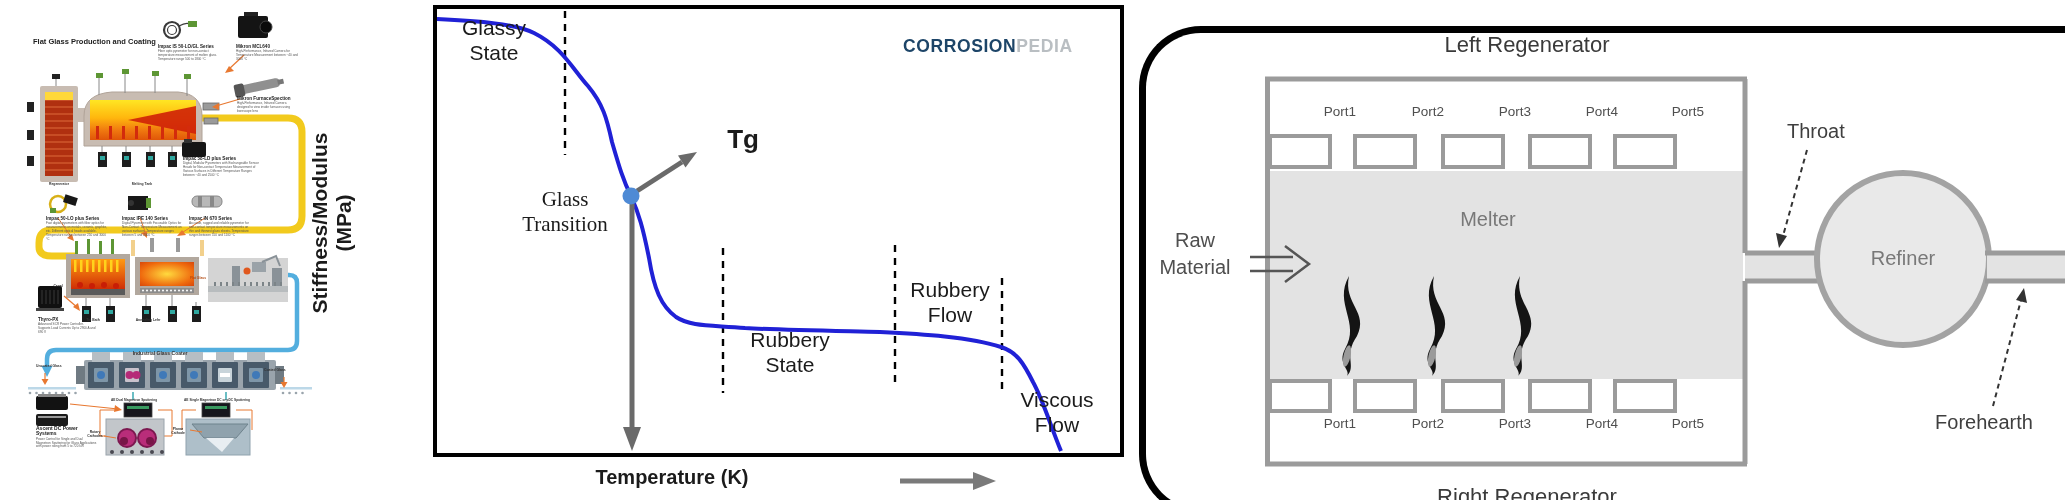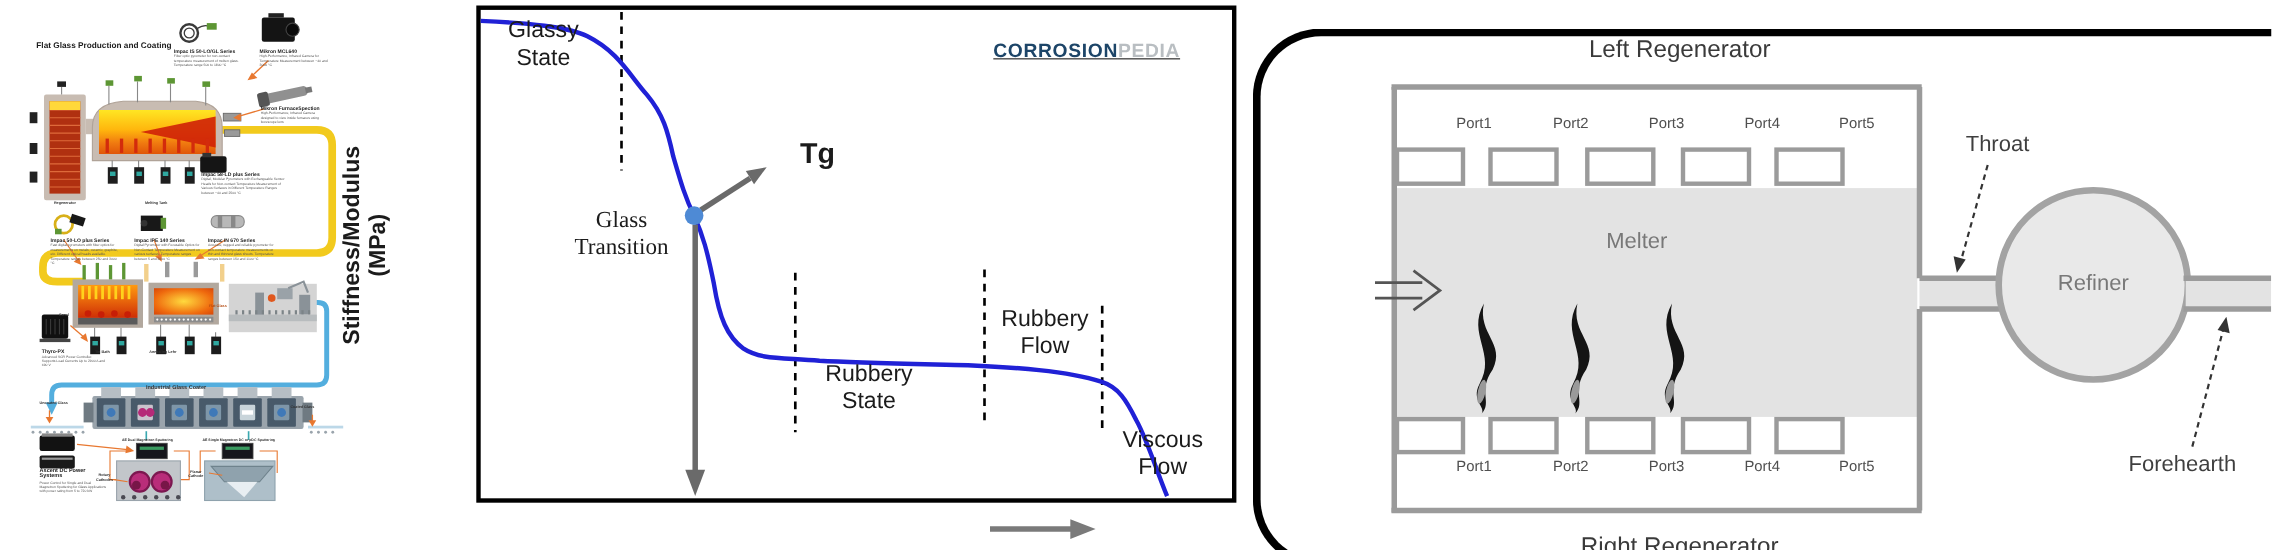--- a/index.html
+++ b/index.html
@@ -44,21 +44,21 @@
   .c-label{position:absolute;font-size:21px;color:#1b1b1b;text-align:center;line-height:1.2;}
   .c-glassy{left:114px;top:15px;width:120px;}
   .c-transition{left:185px;top:187px;width:120px;font-family:Liberation Serif, serif;}
   .c-tg{left:379px;top:124px;width:60px;font-weight:bold;font-size:26px;text-align:right;}
   .c-rubsta{left:410px;top:327px;width:120px;}
   .c-rubflo{left:570px;top:277px;width:120px;}
   .c-visc{left:677px;top:387px;width:120px;}
   .c-xlabel{left:252px;top:465px;width:200px;font-weight:bold;font-size:20px;}
   .c-ylabel{left:-32px;top:133px;width:220px;height:180px;text-align:center;
             transform:rotate(-90deg);transform-origin:center;font-weight:bold;font-size:21px;line-height:1.15;}
-  .c-brand{left:583px;top:36px;width:220px;font-size:17.5px;font-weight:bold;letter-spacing:.6px;text-align:left;text-decoration:underline;}
+  .c-brand{left:583px;top:36px;width:220px;font-size:17.5px;font-weight:bold;letter-spacing:.6px;text-align:left;}
   .brand1{color:#1d4568;} .brand2{color:#b9bec2;}
 
   
   #panel-furnace{left:1135px;top:0;width:930px;height:500px;margin-top:24px;}
   #pf-frame{position:absolute;left:4px;top:2px;width:960px;height:490px;
             border:7px solid #000;border-right:none;border-radius:62px 0 0 62px;box-sizing:border-box;}
   .f-label{position:absolute;color:#4a4a4a;font-size:20px;text-align:center;}
   .f-regen{font-size:22px;color:#3a3a3a;}
   .f-lregen{left:242px;top:8px;width:300px;}
   .f-rregen{left:242px;top:460px;width:300px;}
@@ -519,20 +519,21 @@
       <div>State</div>
     </div>
     <div class="c-label c-rubflo">
       <div>Rubbery</div>
       <div>Flow</div>
     </div>
     <div class="c-label c-visc">
       <div>Viscous</div>
       <div>Flow</div>
     </div>
+    <div class="c-label c-xlabel">Temperature (K)</div>
     <div class="c-label c-ylabel">
       <div>Stiffness/Modulus</div>
       <div>(MPa)</div>
     </div>
     <div class="c-label c-brand"><span class="brand1">CORROSION</span><span class="brand2">PEDIA</span></div>
   </div>
 
   <div id="panel-furnace" class="abs">
     <div id="pf-frame"></div>
     <svg width="930" height="500" viewBox="0 0 930 500" style="position:absolute;left:0;top:0;">
@@ -608,17 +609,21 @@
     <div class="f-port fp1">Port2</div>
     <div class="f-port fp2">Port3</div>
     <div class="f-port fp3">Port4</div>
     <div class="f-port fp4">Port5</div>
     <div class="f-port f-portb fp0">Port1</div>
     <div class="f-port f-portb fp1">Port2</div>
     <div class="f-port f-portb fp2">Port3</div>
     <div class="f-port f-portb fp3">Port4</div>
     <div class="f-port f-portb fp4">Port5</div>
     <div class="f-label f-melter">Melter</div>
+    <div class="f-label f-raw">
+      <div>Raw</div>
+      <div>Material</div>
+    </div>
     <div class="f-label f-throat">Throat</div>
     <div class="f-label f-refiner">Refiner</div>
     <div class="f-label f-fore">Forehearth</div>
   </div>
 </div>
 
 </body></html>

